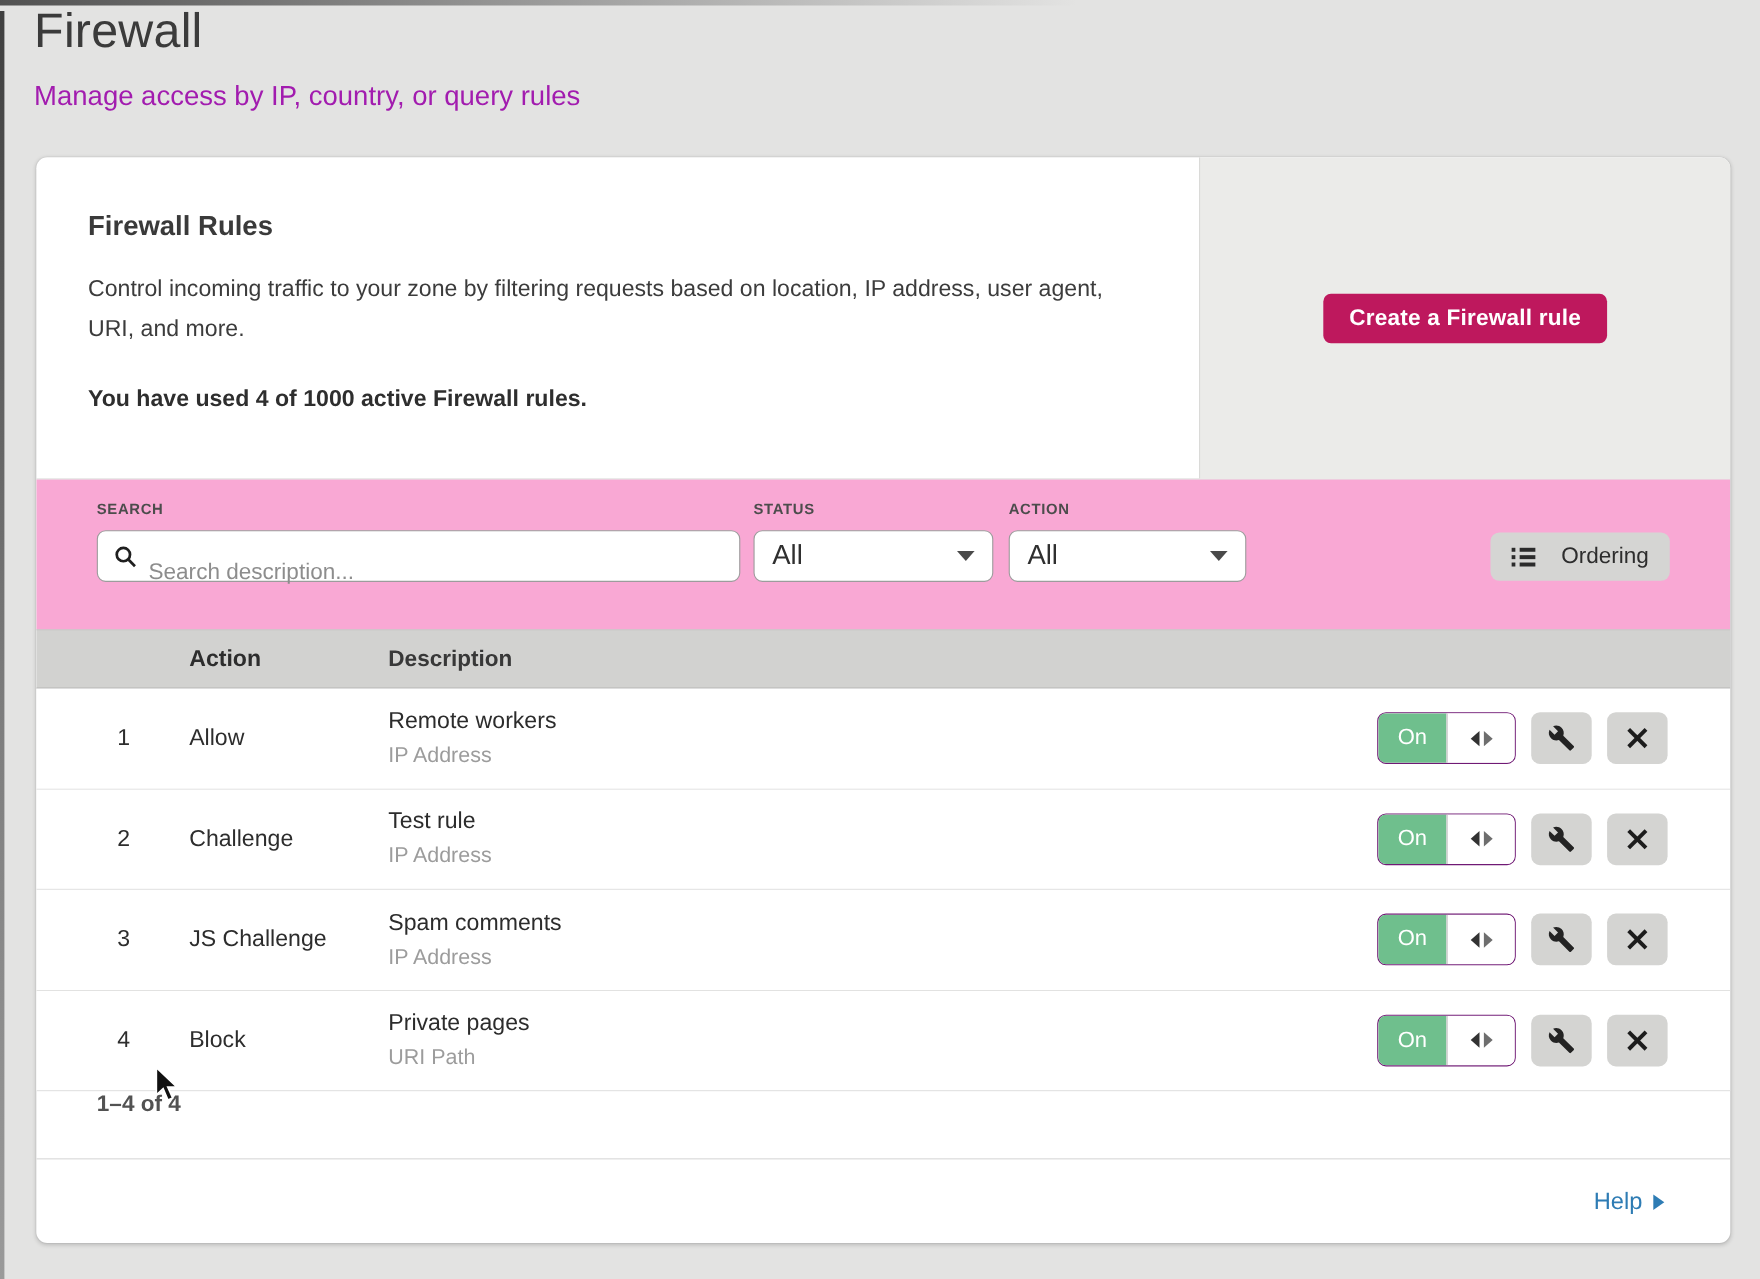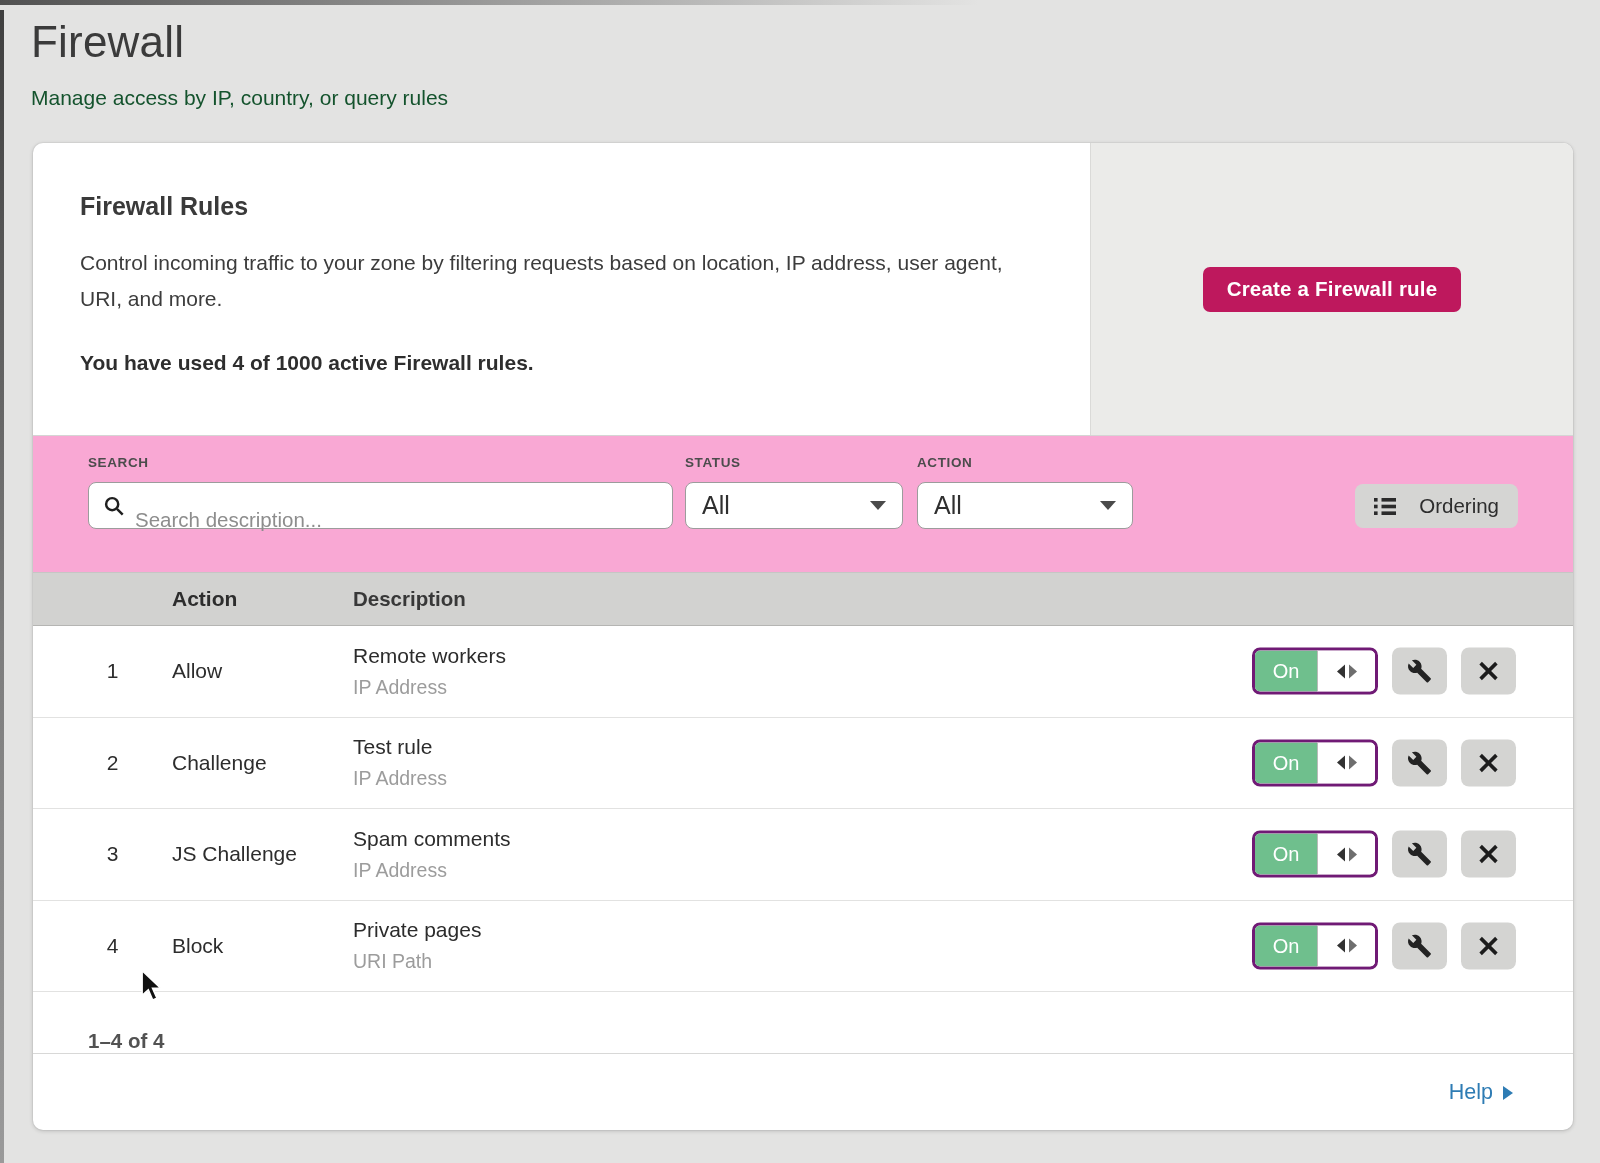--- a/index.html
+++ b/index.html
@@ -17,23 +17,23 @@
   .edge-left {
     position: absolute; left: 0; top: 10px; width: 4px; height: 1153px;
     background: linear-gradient(to bottom, #3f3f3f, #7d7d7d 55%, #9a9a9a);
   }
   .edge-top {
     position: absolute; left: 0; top: 0; width: 980px; height: 5px;
     background: linear-gradient(to right, rgba(45,45,45,.8), rgba(45,45,45,0));
   }
 
   
-  .page-header { position: absolute; left: 31px; top: 17px; }
+  .page-header { position: absolute; left: 31px; top: 4px; }
   .page-header h1 { font-size: 44px; font-weight: 500; color: #3b3b3b; line-height: 1.12; letter-spacing: .2px; }
-  .page-header p { margin-top: 20px; font-size: 21px; font-weight: 400; color: #14532d; }
+  .page-header p { margin-top: 20px; font-size: 25px; font-weight: 400; color: #a21caf; }
 
   
   .card {
     position: absolute; left: 33px; top: 143px; width: 1540px; height: 987px;
     background: #ffffff; border-radius: 10px;
     box-shadow: 0 1px 4px rgba(0,0,0,.18), 0 0 0 1px rgba(0,0,0,.03);
     overflow: hidden;
     display: flex; flex-direction: column;
   }
 
@@ -102,41 +102,41 @@
   .col-num { text-align: center; padding-left: 20px; font-size: 21px; color: #2d2d2d; }
   .col-action { font-size: 21px; color: #2d2d2d; }
   .desc-primary { font-size: 21px; color: #2c2c2c; }
   .desc-secondary { margin-top: 8px; font-size: 19.5px; color: #9c9c9c; }
   .controls {
     position: absolute; right: 57px; top: 50%; transform: translateY(-50%);
     display: flex; align-items: center; gap: 14px;
   }
   .toggle {
     display: flex; width: 126px; height: 47px;
-    border: 3px solid #701a75; border-radius: 8px; overflow: hidden; cursor: pointer; background: #fff;
+    border: 1px solid #701a75; border-radius: 8px; overflow: hidden; cursor: pointer; background: #fff;
   }
   .toggle-on {
     width: 62px; background: #6fbf8d; color: #fff;
     display: flex; align-items: center; justify-content: center; font-size: 20px;
   }
   .toggle-arrows {
     flex: 1; background: #fff; border-left: 1px solid #b9b9b9;
     display: flex; align-items: center; justify-content: center; gap: 4px;
   }
   .tri-l { width: 0; height: 0; border-top: 7px solid transparent; border-bottom: 7px solid transparent; border-right: 8px solid #323232; }
   .tri-r { width: 0; height: 0; border-top: 7px solid transparent; border-bottom: 7px solid transparent; border-left: 8px solid #6e6e6e; }
   .icon-btn {
     width: 55px; height: 47px; background: #d4d4d2; border: none; border-radius: 8px;
     display: flex; align-items: center; justify-content: center; cursor: pointer;
   }
 
   
   .pagination {
     height: 62px; border-bottom: 1px solid #d8d8d7;
-    display: flex; align-items: flex-end; padding-left: 55px;
+    display: flex; align-items: flex-start; padding-left: 55px;
     font-size: 20.5px; font-weight: 700; color: #525252;
   }
   .card-footer {
     flex: 1; display: flex; align-items: center; justify-content: flex-end; padding-right: 60px;
   }
   .help-link { display: flex; align-items: center; gap: 10px; color: #2e7cb4; font-size: 21.5px; cursor: pointer; text-decoration: none; margin-left: 40px; }
   .help-arrow { width: 0; height: 0; border-top: 7px solid transparent; border-bottom: 7px solid transparent; border-left: 10px solid #2e7cb4; margin-top: 2px; }
 
   
   .mouse-cursor { position: absolute; left: 140px; top: 970px; z-index: 50; pointer-events: none; }

